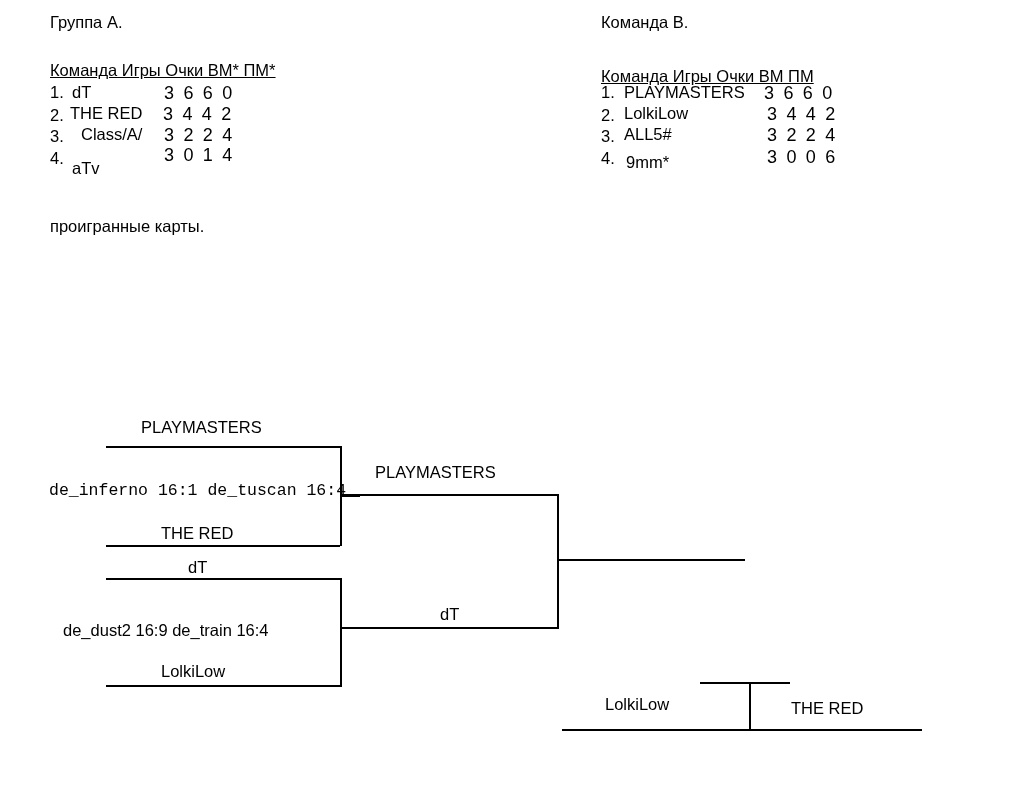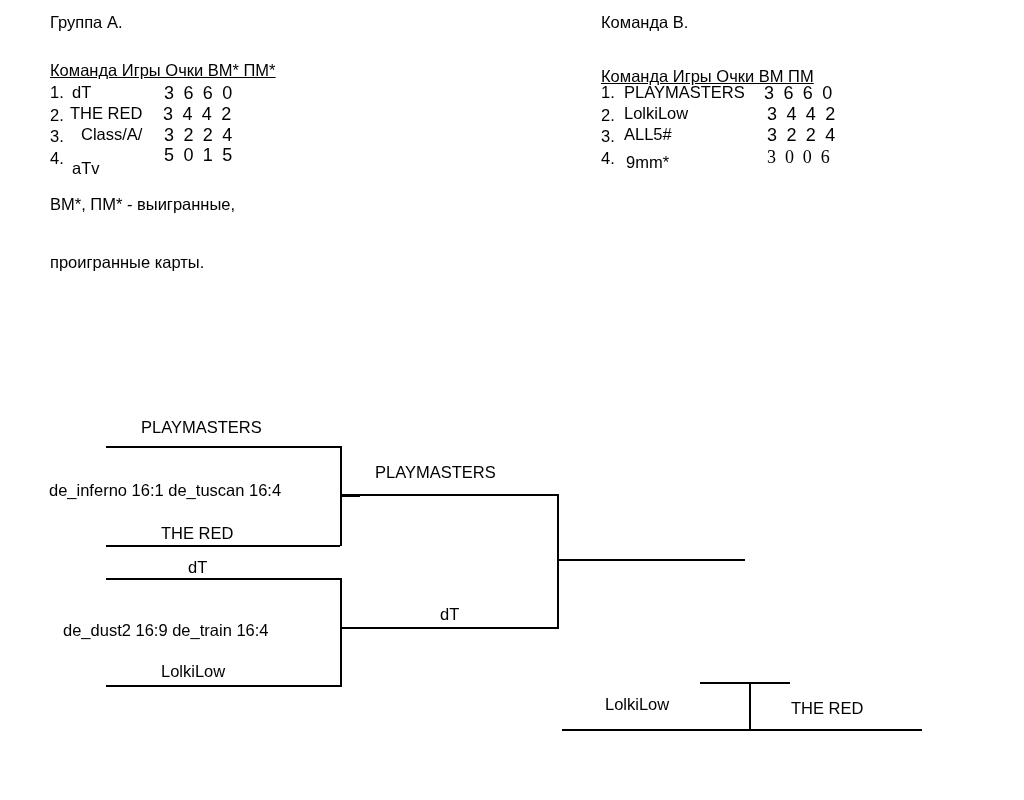--- a/index.html
+++ b/index.html
@@ -73,27 +73,24 @@
     <span class="txt stats abs" style="left:113px; top:0px;">3 4 4 2</span>
   </div>
   <div class="abs" style="left:50px; top:126px;">
     <span class="txt rank abs" style="left:0px; top:2px;">3.</span>
     <span class="txt team abs" style="left:31px; top:0px;">Class/A/</span>
     <span class="txt stats abs" style="left:114px; top:0px;">3 2 2 4</span>
   </div>
   <div class="abs" style="left:50px; top:148px;">
     <span class="txt rank abs" style="left:0px; top:2px;">4.</span>
     <span class="txt team abs" style="left:22px; top:12px;">aTv</span>
-    <span class="txt stats abs" style="left:114px; top:-2px;">5 0 1 5</span>
+    <span class="txt stats abs" style="left:114px; top:-2px;">3 0 1 4</span>
   </div>
 
-  <div class="abs" style="left:50px; top:196px;">
-    <span class="txt note">ВМ*, ПМ* - выигранные,</span>
-  </div>
-  <div class="abs" style="left:50px; top:218px;margin-top:36px;">
+  <div class="abs" style="left:50px; top:218px;">
     <span class="txt note">проигранные карты.</span>
   </div>
 
   <div class="abs" style="left:601px; top:14px;">
     <div class="txt grp-title">Команда В.</div>
   </div>
 
   <div class="abs" style="left:601px; top:62px;margin-top:6px;">
     <div class="txt col-head">Команда Игры Очки ВМ ПМ</div>
   </div>
@@ -109,29 +106,29 @@
     <span class="txt stats abs" style="left:166px; top:0px;">3 4 4 2</span>
   </div>
   <div class="abs" style="left:601px; top:126px;">
     <span class="txt rank abs" style="left:0px; top:2px;">3.</span>
     <span class="txt team abs" style="left:23px; top:0px;">ALL5#</span>
     <span class="txt stats abs" style="left:166px; top:0px;">3 2 2 4</span>
   </div>
   <div class="abs" style="left:601px; top:148px;">
     <span class="txt rank abs" style="left:0px; top:2px;">4.</span>
     <span class="txt team abs" style="left:25px; top:6px;">9mm*</span>
-    <span class="txt stats abs" style="left:166px; top:0px;font-family:Liberation Serif, serif;">3 0 0 6</span>
+    <span class="txt stats abs" style="left:166px; top:0px;">3 0 0 6</span>
   </div>
 
   <div class="abs" style="left:0; top:0; width:1024px; height:800px;">
 
     <div>
       <span class="blabel" style="left:141px; top:418px;">PLAYMASTERS</span>
       <div class="hline" style="left:106px; top:446px; width:234px;"></div>
-      <span class="blabel" style="left:49px; top:481px;">de_inferno 16:1 de_tuscan 16:4</span>
+      <span class="blabel" style="left:49px; top:481px;font-family:Liberation Mono, monospace;">de_inferno 16:1 de_tuscan 16:4</span>
       <span class="blabel" style="left:161px; top:524px;">THE RED</span>
       <div class="hline" style="left:106px; top:545px; width:234px;"></div>
       <div class="vline" style="left:340px; top:446px; height:100px;"></div>
       <div class="hline" style="left:340px; top:495px; width:20px;"></div>
     </div>
 
     <div>
       <span class="blabel" style="left:188px; top:558px;">dT</span>
       <div class="hline" style="left:106px; top:578px; width:234px;"></div>
       <span class="blabel" style="left:63px; top:621px;">de_dust2 16:9 de_train 16:4</span>

